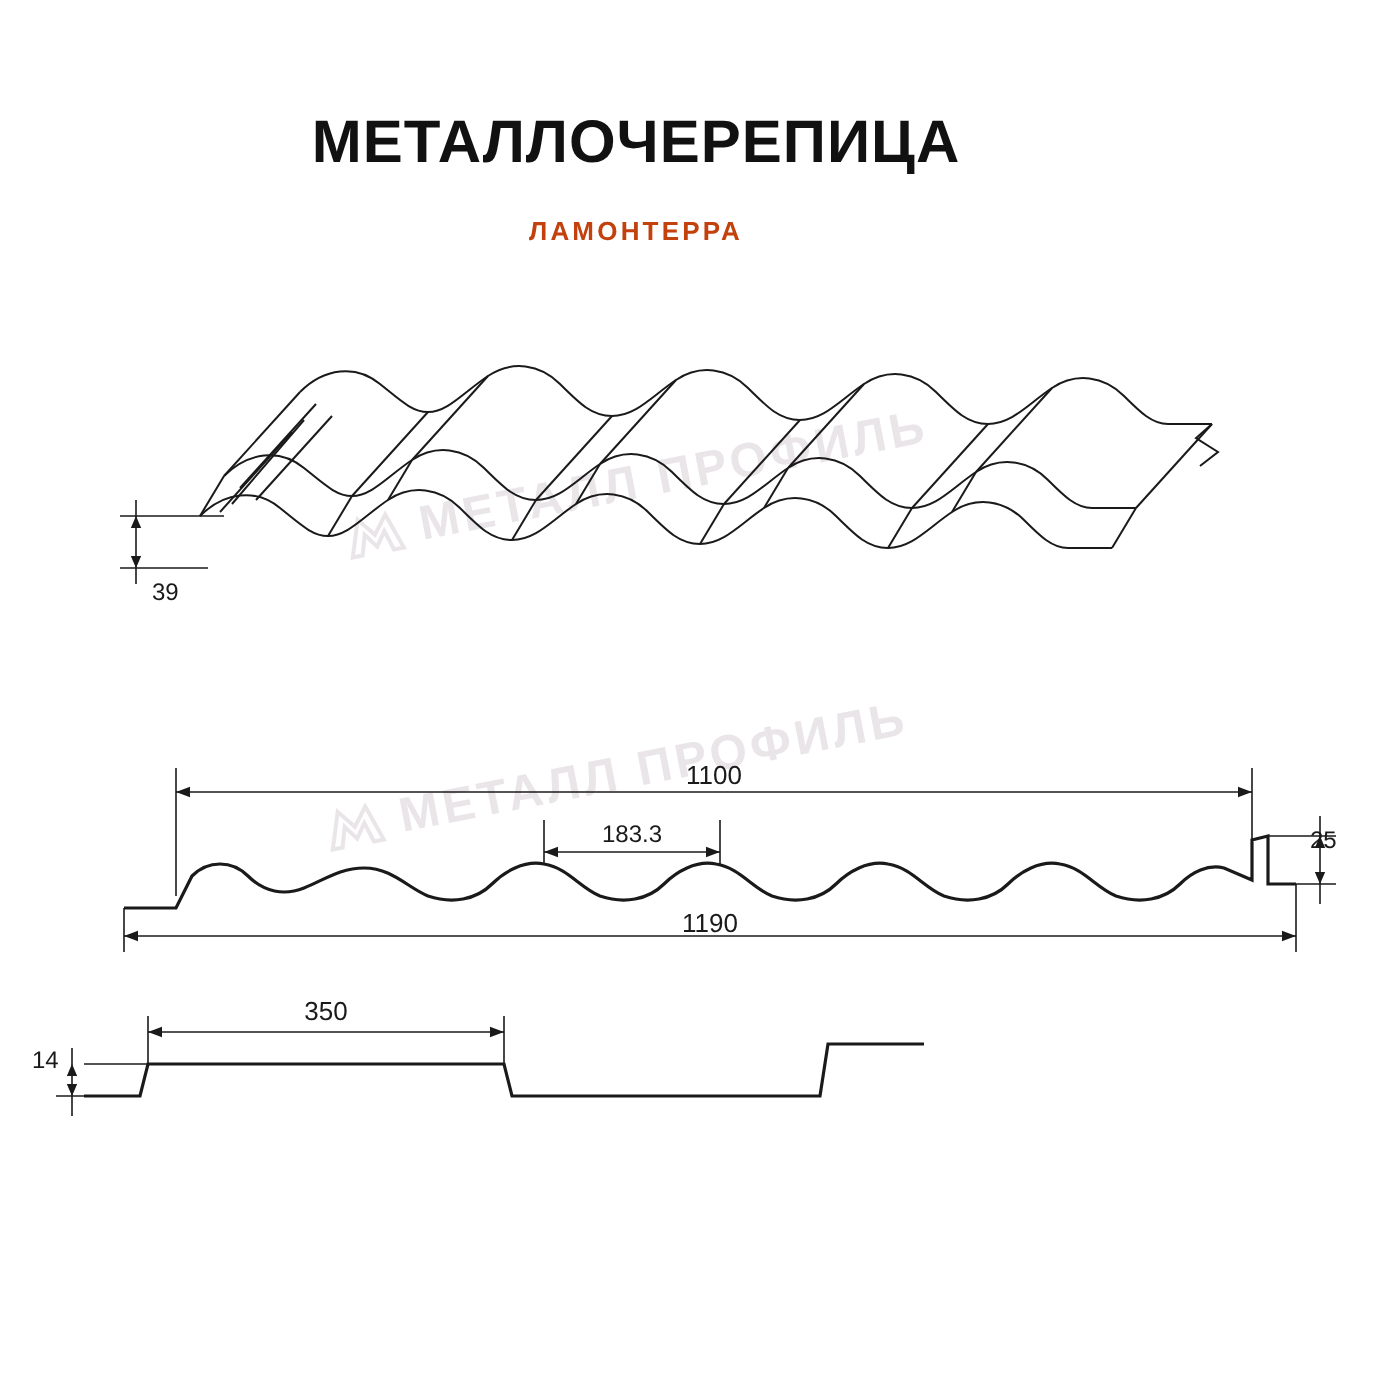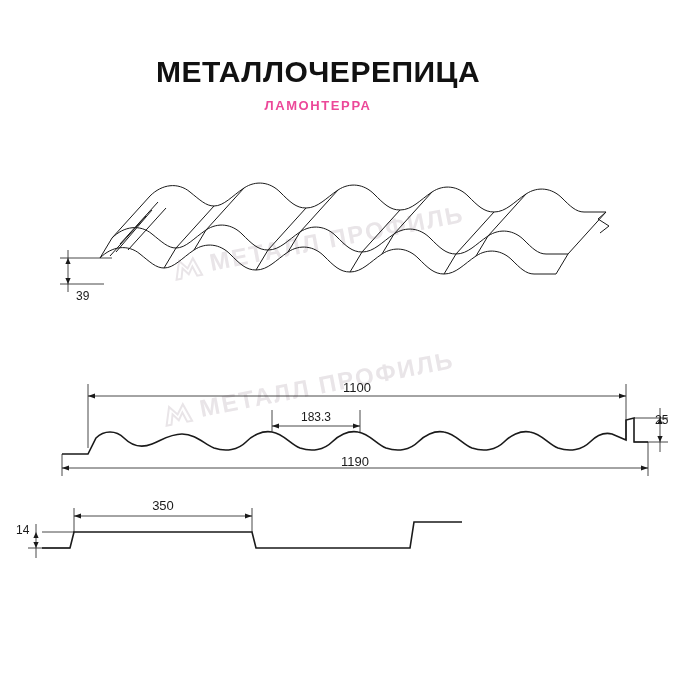--- a/index.html
+++ b/index.html
@@ -30,25 +30,25 @@
     text-align: center;
   }
   .title {
     font-size: 30px;
     font-weight: bold;
     letter-spacing: 0.5px;
     color: #111111;
     line-height: 1.05;
   }
   .subtitle {
-    margin-top: 10px;
+    margin-top: 20px;
     font-size: 13px;
     font-weight: bold;
     letter-spacing: 1.6px;
-    color: #ec4899;
+    color: #c2410c;
   }
   .drawing {
     position: absolute;
     left: 0;
     top: 0;
     width: 700px;
     height: 700px;
   }
   .wm {
     position: absolute;

